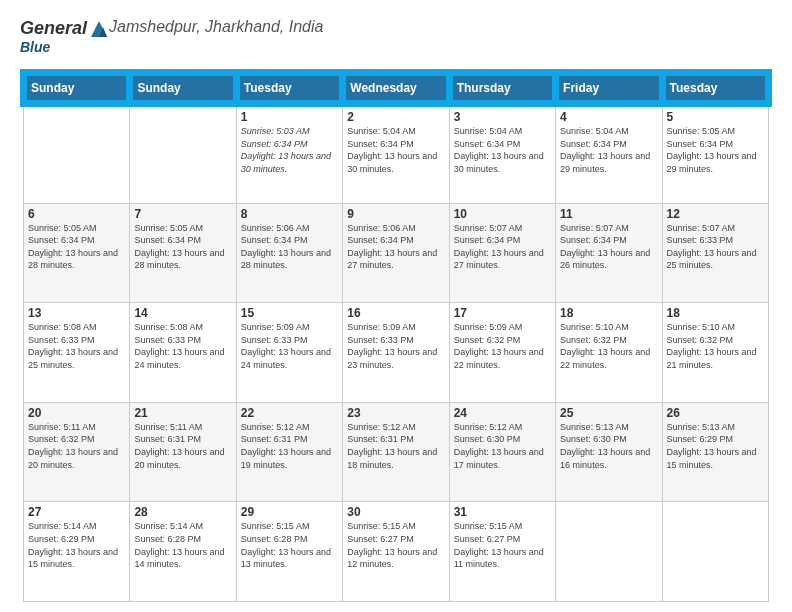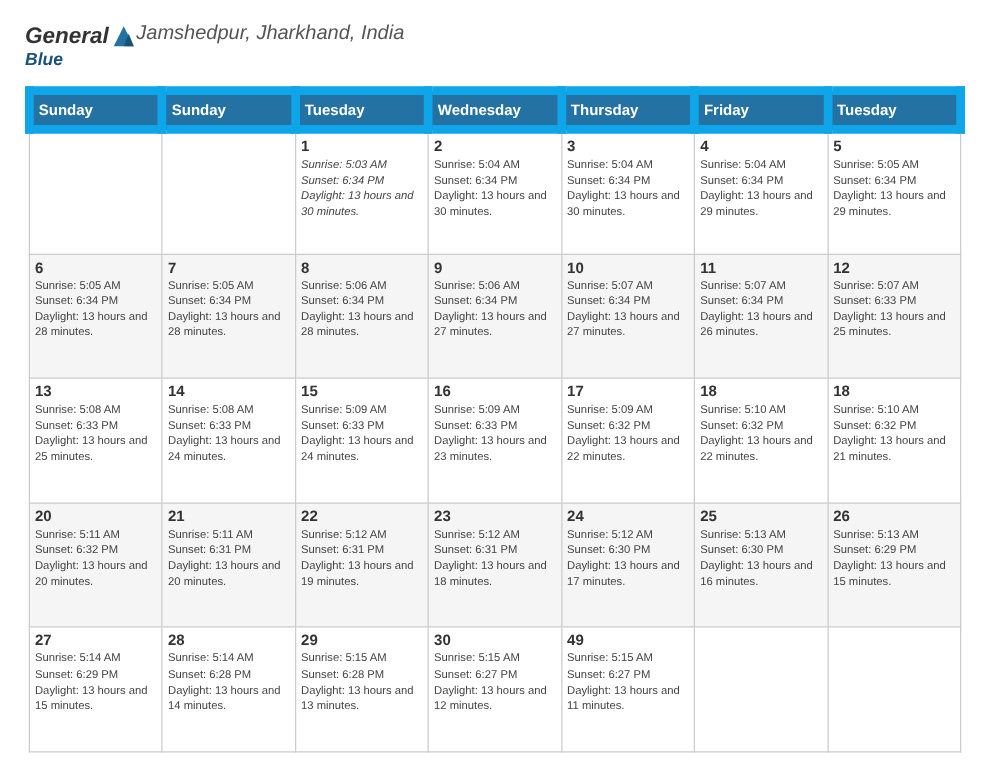--- a/index.html
+++ b/index.html
@@ -323,21 +323,21 @@
 Sunset: 6:28 PM
 Daylight: 13 hours and 13 minutes.</div>
           </td>
           <td>
             <span class="day-number">30</span>
             <div class="day-info" style="white-space: pre-line;">Sunrise: 5:15 AM
 Sunset: 6:27 PM
 Daylight: 13 hours and 12 minutes.</div>
           </td>
           <td>
-            <span class="day-number">49</span>
+            <span class="day-number">31</span>
             <div class="day-info" style="white-space: pre-line;">Sunrise: 5:15 AM
 Sunset: 6:27 PM
 Daylight: 13 hours and 11 minutes.</div>
           </td>
           <td class="empty-cell"></td>
           <td class="empty-cell"></td>
         </tr>
       </tbody>
   </table>
 </div>

